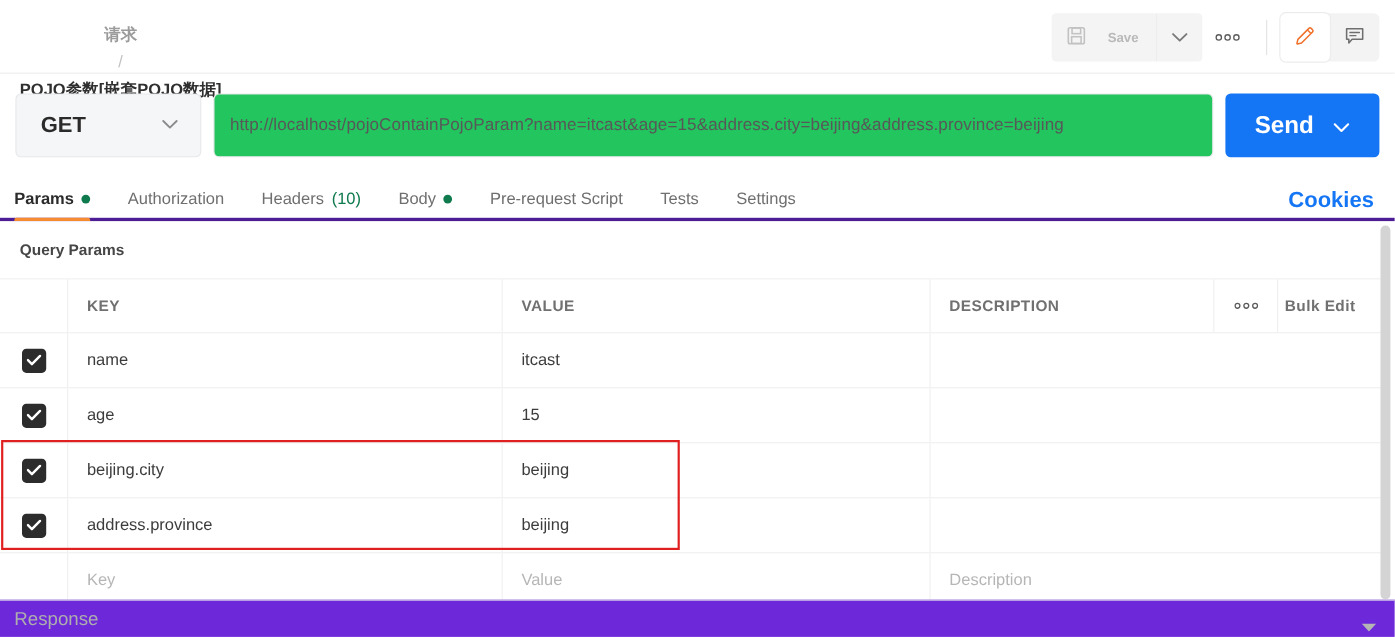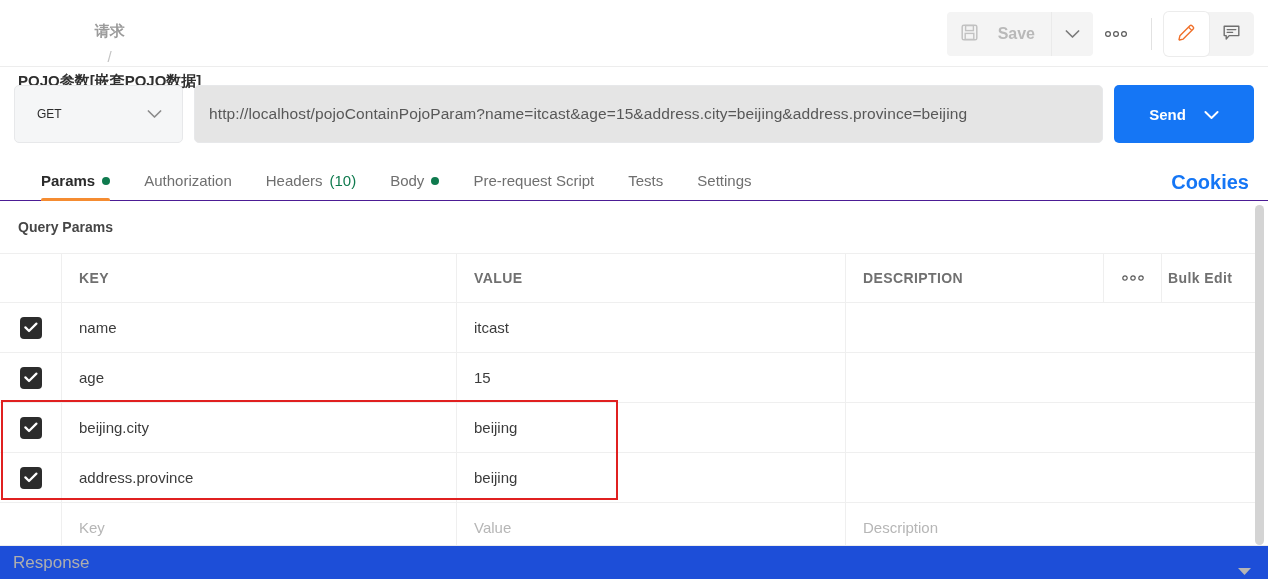--- a/index.html
+++ b/index.html
@@ -26,21 +26,21 @@
 
   .top-right {
     position:absolute; right:14px; top:11px; height:46px;
     display:flex; align-items:center; gap:0;
   }
   .save-group { display:flex; align-items:center; height:44px; }
   .save-btn {
     display:flex; align-items:center; gap:20px;
     height:44px; padding:0 16px 0 14px;
     background:#f4f4f4; border:none; border-radius:4px 0 0 4px;
-    color:#b9b9b9; font-size:16px; font-weight:600; cursor:default;
+    color:#b9b9b9; font-size:12px; font-weight:600; cursor:default;
     font-family:inherit;
   }
   .save-caret {
     width:42px; height:44px; background:#f4f4f4; border:none;
     border-radius:0 4px 4px 0; display:flex; align-items:center; justify-content:center;
     cursor:pointer; border-left:1px solid #eaeaea;
   }
   .dots-btn {
     width:46px; height:44px; background:transparent; border:none;
     display:flex; align-items:center; justify-content:center; cursor:pointer;
@@ -54,41 +54,40 @@
   }
   .icon-btn.active { background:#ffffff; box-shadow:0 0 0 1px #ececec; }
 
   
   .urlrow { position:absolute; left:14px; top:85px; width:1240px; height:58px; display:flex; gap:11px; }
   .method {
     width:169px; height:58px; background:#f5f6f7; border:1px solid #e7e8ea; border-radius:5px;
     display:flex; align-items:center; justify-content:space-between; padding:0 20px 0 22px;
     cursor:pointer;
   }
-  .method-label { font-size:12px; color:#2b2b2b; font-weight:400; }
+  .method-label { font-size:20px; color:#2b2b2b; font-weight:700; }
   .urlbox {
-    flex:1; height:58px; background:#e5e5e5; border:1px solid #e7e8ea; border-radius:5px;
+    flex:1; height:58px; background:#22c55e; border:1px solid #e7e8ea; border-radius:5px;
     display:flex; align-items:center; padding:0 14px; overflow:hidden;
   }
   .urltext {
     font-size:15.5px; color:#585858; white-space:nowrap; overflow:hidden;
     text-overflow:clip; letter-spacing:0.1px;
   }
   .sendbtn {
     width:140px; height:58px; background:#1576f5; border-radius:5px;
     display:flex; align-items:center; justify-content:center; gap:18px;
-    color:#fff; font-size:15px; font-weight:700; cursor:pointer; border:none;
+    color:#fff; font-size:22px; font-weight:700; cursor:pointer; border:none;
     font-family:inherit;
   }
 
   
   .tabsrow {
     position:absolute; left:0; top:160px; width:1268px; height:41px;
-    border-bottom:1px solid #4c1d95;
-    padding-left:28px;
+    border-bottom:3px solid #4c1d95;
   }
   .tabs { display:flex; align-items:center; height:41px; padding-left:13px; gap:0; }
   .tab {
     position:relative; height:41px; display:flex; align-items:center; gap:7px;
     padding:0 17px; font-size:15px; color:#6f6f6f; cursor:pointer; white-space:nowrap;
   }
   .tab:first-child { padding-left:0; padding-right:17px; }
   .tab.active { color:#2b2b2b; font-weight:600; }
   .tab.active::after {
     content:""; position:absolute; left:0; right:17px; bottom:0; height:3px;
@@ -135,21 +134,21 @@
 
   
   .vscroll {
     position:absolute; right:4px; top:205px; width:9px; height:340px;
     background:#d4d4d4; border-radius:5px;
   }
 
   
   .respbar {
     position:absolute; left:0; top:545px; width:1268px; height:34px;
-    border-top:1px solid #ededed; background:#1d4ed8;
+    border-top:1px solid #ededed; background:#6d28d9;
   }
   .resp-label { position:absolute; left:13px; top:7px; font-size:17px; color:#aeaeae; }
   .resp-caret { position:absolute; right:16px; top:16px; cursor:pointer; }
 </style>
 </head>
 <body>
 
 <div class="app">
 
   <div class="topbar">

